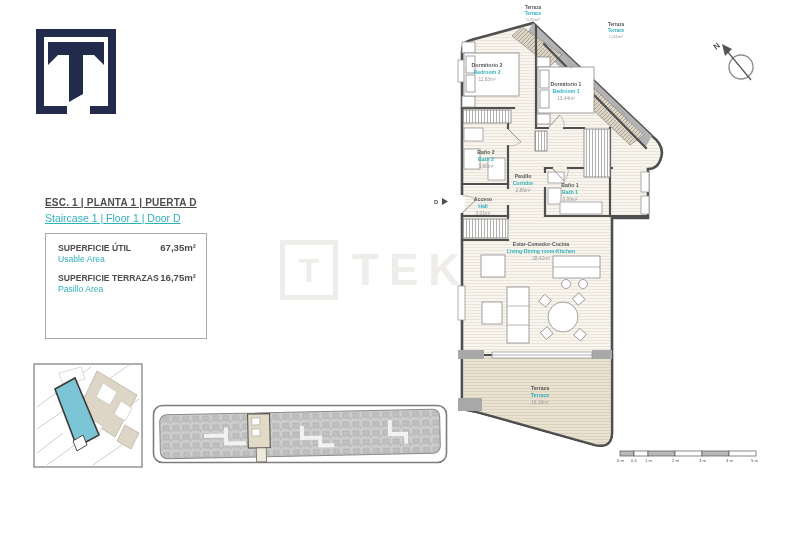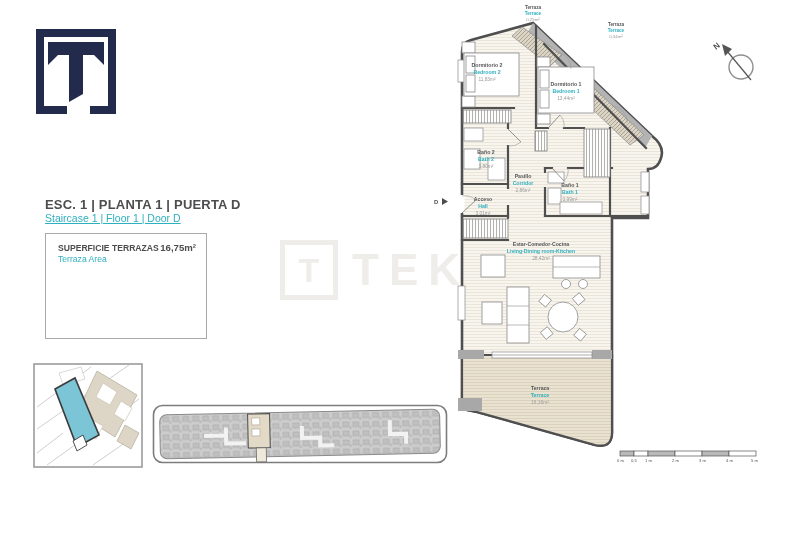--- a/index.html
+++ b/index.html
@@ -1,20 +1,20 @@
 <!DOCTYPE html>
 <html><head>
 <meta charset="utf-8">
 <style>
   html,body{margin:0;padding:0;}
   body{width:800px;height:533px;background:#ffffff;position:relative;overflow:hidden;
        font-family:"Liberation Sans", sans-serif;}
   .abs{position:absolute;}
   
-  #title-es{left:45px;top:197px;font-size:13px;font-weight:bold;color:#4d4d4f;letter-spacing:.2px;}
+  #title-es{left:45px;top:197px;font-size:10px;font-weight:bold;color:#4d4d4f;letter-spacing:.2px;text-decoration:underline;}
   #title-en{left:45px;top:212px;font-size:10.5px;color:#2fb0bf;text-decoration:underline;}
   #areas-box{left:45px;top:233px;width:162px;height:106px;border:1px solid #a9a9a9;box-sizing:border-box;padding:9px 10px 0 12px;}
   .area-row{margin-bottom:9px;position:relative;}
   .a-es{font-size:8.6px;font-weight:bold;color:#4d4d4f;}
   .a-es2{font-size:8.6px;font-weight:bold;color:#4d4d4f;}
   .a-en{font-size:8.6px;color:#2fb0bf;margin-top:1px;}
   .a-val{position:absolute;right:0;top:-1px;font-size:9.6px;font-weight:bold;color:#4d4d4f;}
   
   #watermark{left:280px;top:240px;display:flex;align-items:center;color:#efede9;z-index:0;}
   #wm-box{width:48px;height:50px;border:5px solid #efede9;display:flex;align-items:center;justify-content:center;
@@ -53,22 +53,27 @@
     <polygon points="71,27 61,27 71,37"></polygon>
     <polygon points="36,27 50,27 50,66 36,74"></polygon>
   </g>
 </svg>
 
 <div id="title-es" class="abs">ESC. 1 | PLANTA 1 | PUERTA D</div>
 <div id="title-en" class="abs">Staircase 1 | Floor 1 | Door D</div>
 
 <div id="areas-box" class="abs">
   <div class="area-row">
+    <div class="a-es">SUPERFICIE ÚTIL</div>
+    <div class="a-en">Usable Area</div>
+    <div class="a-val">67,35m²</div>
+  </div>
+  <div class="area-row">
     <div class="a-es">SUPERFICIE TERRAZAS</div>
-    <div class="a-en">Terraza Area</div>
+    <div class="a-en">Pasillo Area</div>
     <div class="a-val">16,75m²</div>
   </div>
 </div>
 
 <svg class="abs" style="left:33px;top:363px;z-index:2;" width="110" height="105" viewBox="0 0 110 105">
   <rect x="1" y="1" width="108" height="103" fill="#ffffff" stroke="#9b9b9b" stroke-width="1.6"></rect>
   <g stroke="#cfcfcf" stroke-width="1" fill="none">
     <path d="M4,44 L58,4"></path>
       <path d="M4,66 L96,2"></path>
       <path d="M4,90 L30,70"></path>

